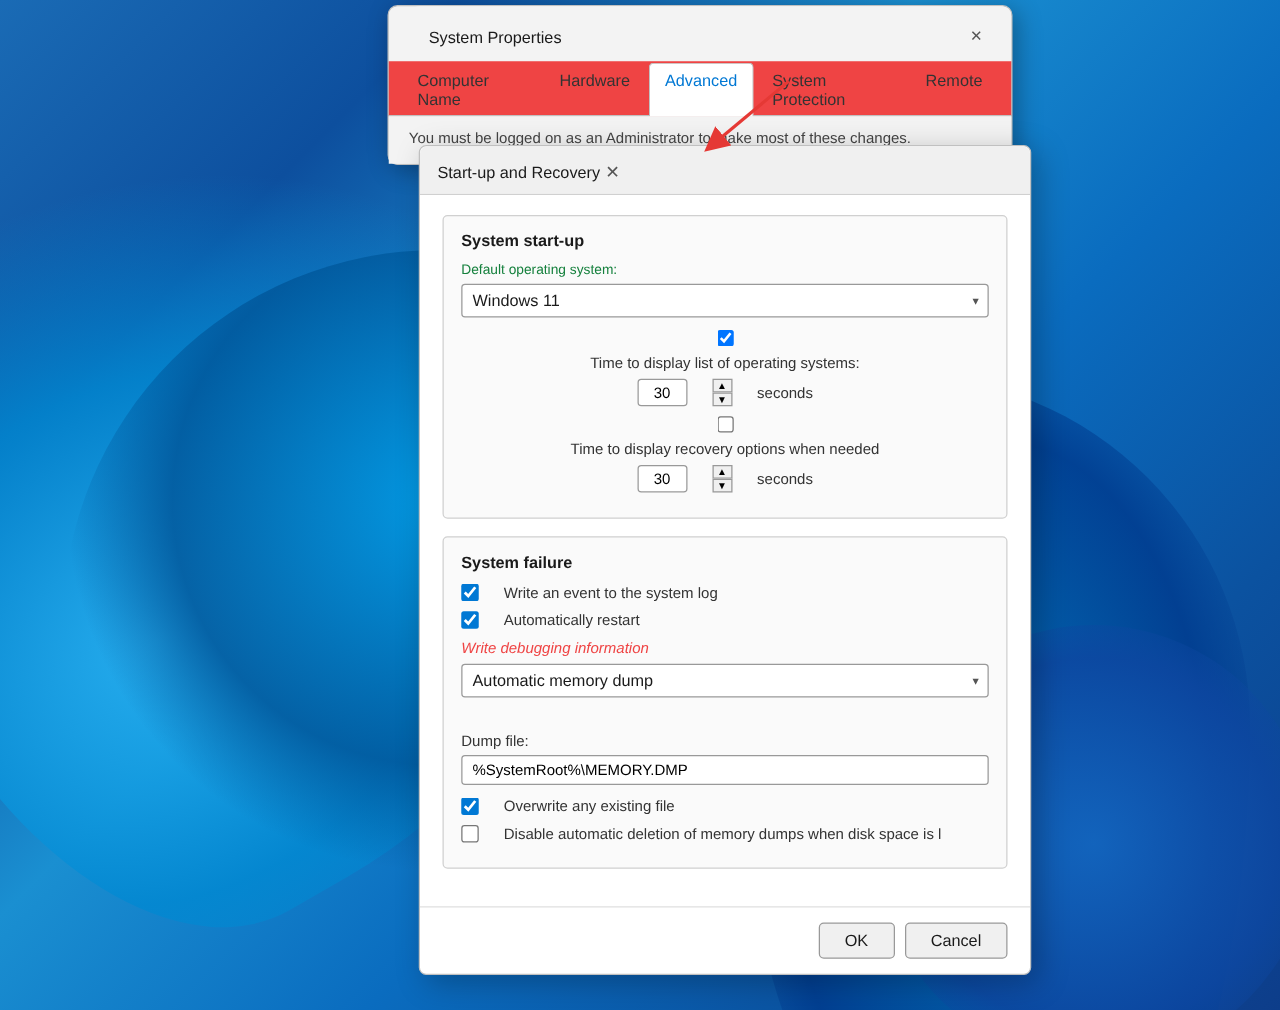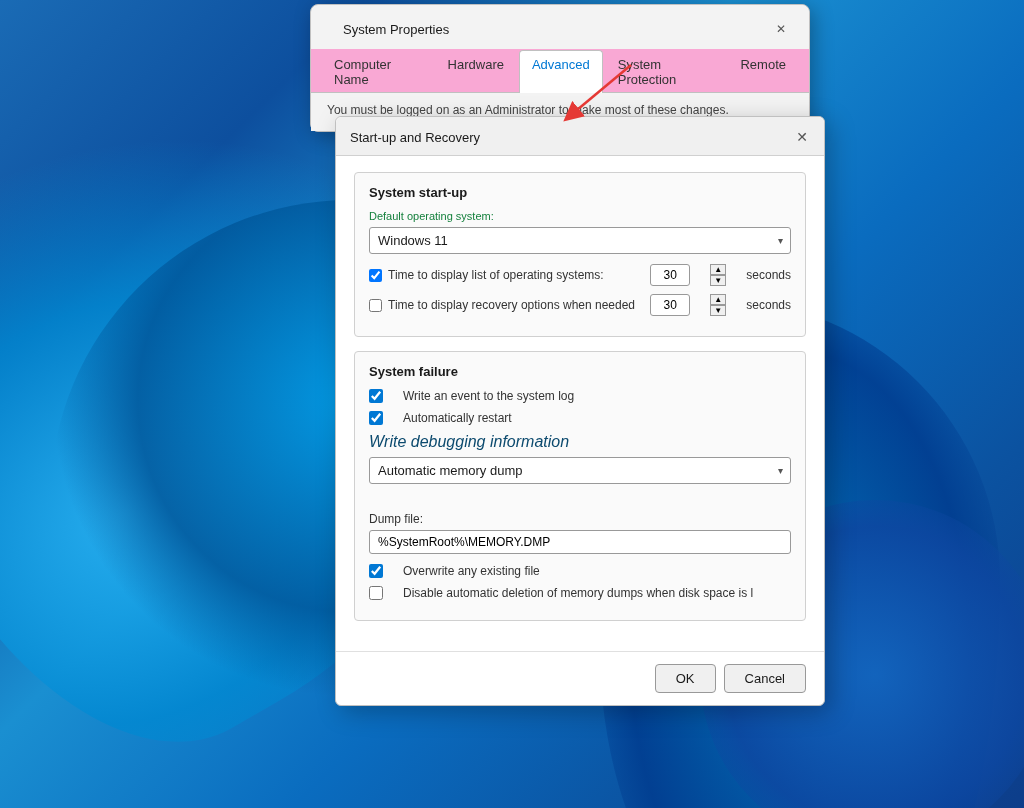--- a/index.html
+++ b/index.html
@@ -96,21 +96,21 @@
       display: flex; align-items: center; justify-content: center;
       border-radius: 4px;
       font-size: 12px;
       color: #555;
     }
 
     .dialog-tabs {
       display: flex;
       padding: 0 10px;
       border-bottom: 1px solid #c0c0c0;
-      background: #f9a8d4;
+      background: #ef4444;
       gap: 2px;
     }
 
     .tab-item {
       padding: 6px 12px;
       font-size: 13px;
       color: #333;
       cursor: pointer;
       border: 1px solid transparent;
       border-bottom: none;
@@ -146,21 +146,20 @@
       width: 490px;
       background: #ffffff;
       border: 1px solid #c0c0c0;
       border-radius: 6px;
       box-shadow: 6px 6px 24px rgba(0,0,0,0.25);
     }
 
     .sub-dialog-titlebar {
       display: flex;
       align-items: center;
-      justify-content: space-between;
       padding: 10px 12px 8px 14px;
       background: #f0f0f0;
       border-radius: 6px 6px 0 0;
       border-bottom: 1px solid #d0d0d0;
     }
 
     .sub-dialog-title {
       font-size: 13px;
       color: #1a1a1a;
       font-weight: 400;
@@ -248,20 +247,21 @@
     }
 
     
     .spinner-row {
       display: flex;
       align-items: center;
       gap: 6px;
       margin-bottom: 8px;
       font-size: 12px;
       color: #333;
+      flex-direction: column;
     }
 
     .spinner-row label {
       flex: 1;
     }
 
     .spinner-input-wrap {
       display: flex;
       align-items: center;
       gap: 20px;
@@ -341,22 +341,22 @@
       font-size: 13px;
       cursor: pointer;
       color: #1a1a1a;
     }
     .dialog-btn.primary {
       background: #f0f0f0;
       text-align: right;
     }
 
     .write-debug-label {
-      font-size: 16px;
-      color: #0c4a6e;
+      font-size: 12px;
+      color: #ef4444;
       margin-bottom: 6px;
       font-style: italic;
     }
   </style>
 </head>
 <body>
 
 <div class="wallpaper">
   <div class="swirl swirl-1"></div>
   <div class="swirl swirl-2"></div>

